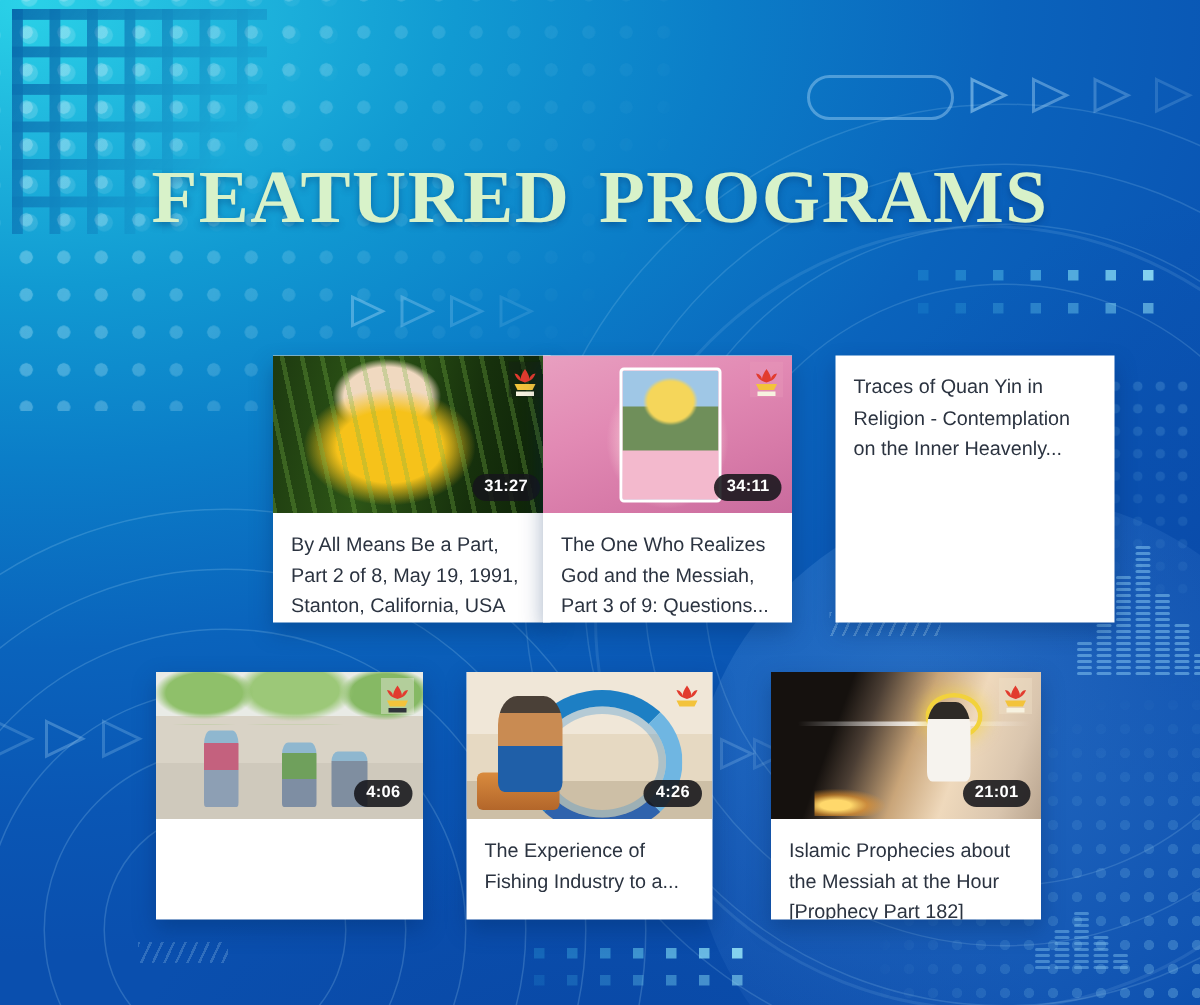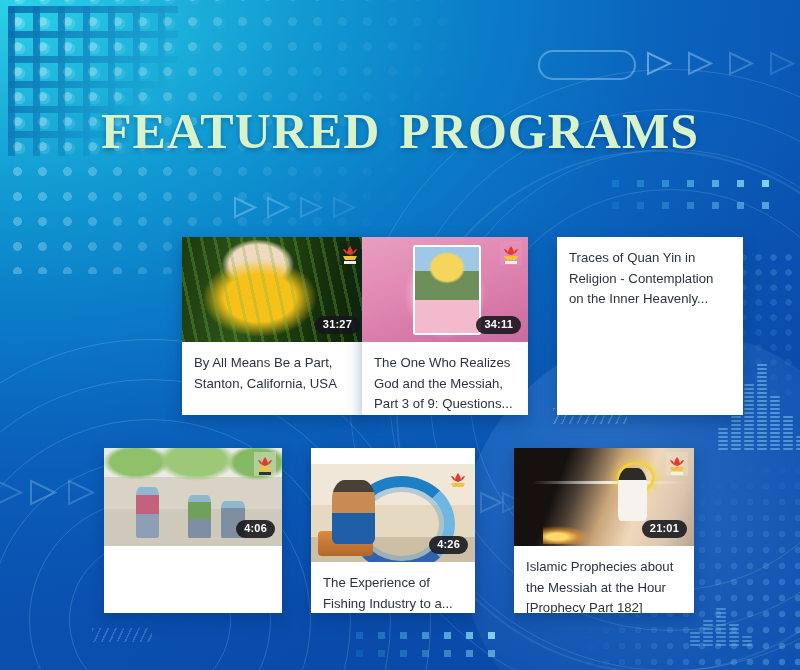--- a/index.html
+++ b/index.html
@@ -532,20 +532,21 @@
           <rect x="0" y="0" width="22" height="24" fill="rgba(20,35,20,.55)"></rect>
           <path d="M11 5 C9 8 8 10 8 12 C8 10 6 8 4 8 C5 11 7 13 11 14 C15 13 17 11 18 8 C16 8 14 10 14 12 C14 10 13 8 11 5Z" fill="#e23b2e"></path>
           <path d="M4 15 H18 L16 19 H6 Z" fill="#f3c33b"></path>
           <rect x="5" y="20" width="12" height="3" fill="#f7f2e0"></rect>
         </svg>
       </div>
       <div class="badge">31:27</div>
     </div>
     <div class="cap">
       <span>By All Means Be a Part,</span>
+      <span>Part 2 of 8, May 19, 1991,</span>
       <span>Stanton, California, USA</span>
     </div>
   </div>
 
   <div class="card" style="left:362px;top:237px;width:166px;height:178px;">
     <div class="thumb">
       <div class="art art-messiah">
           <div class="inner"></div>
         </div>
       <div class="logo">
@@ -586,21 +587,21 @@
           <path d="M11 5 C9 8 8 10 8 12 C8 10 6 8 4 8 C5 11 7 13 11 14 C15 13 17 11 18 8 C16 8 14 10 14 12 C14 10 13 8 11 5Z" fill="#e23b2e"></path>
           <path d="M4 15 H18 L16 19 H6 Z" fill="#f3c33b"></path>
           <rect x="5" y="20" width="12" height="3" fill="#30343a"></rect>
         </svg>
       </div>
       <div class="badge">4:06</div>
     </div>
   </div>
 
   <div class="card" style="left:311px;top:448px;width:164px;height:165px;">
-    <div class="thumb" style="height:98px;margin-top:16px;">
+    <div class="thumb" style="height:98px;">
       <div class="art art-fishing">
         <div class="ring"></div>
           <div class="boat"></div>
           <div class="man"></div>
       </div>
       <div class="logo">
         <svg viewBox="0 0 22 24" width="22" height="24">
           <path d="M11 5 C9 8 8 10 8 12 C8 10 6 8 4 8 C5 11 7 13 11 14 C15 13 17 11 18 8 C16 8 14 10 14 12 C14 10 13 8 11 5Z" fill="#e23b2e"></path>
           <path d="M4 15 H18 L16 19 H6 Z" fill="#f3c33b"></path>
         </svg>

